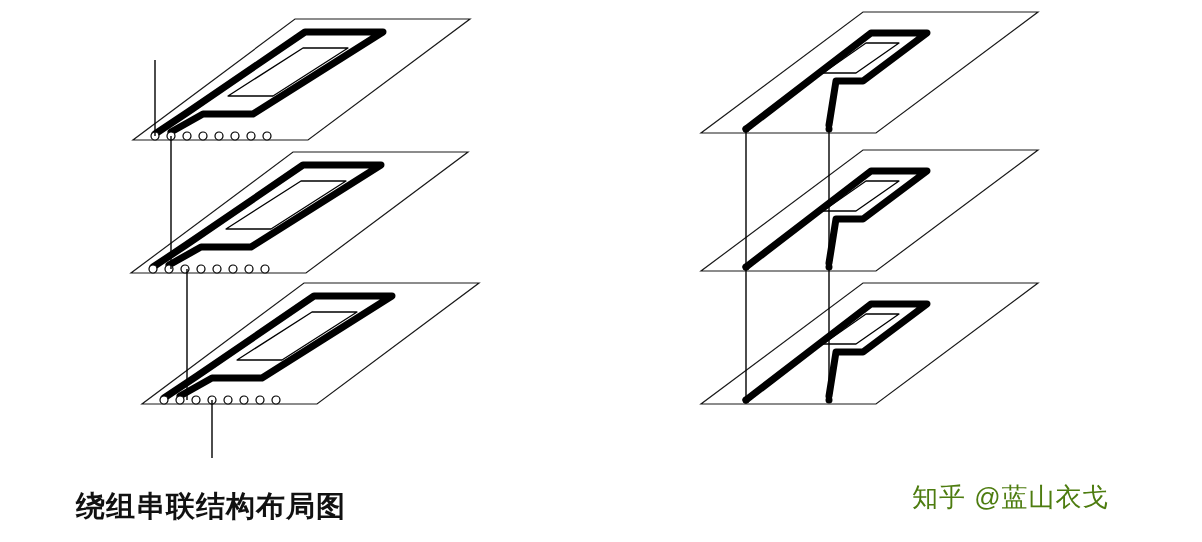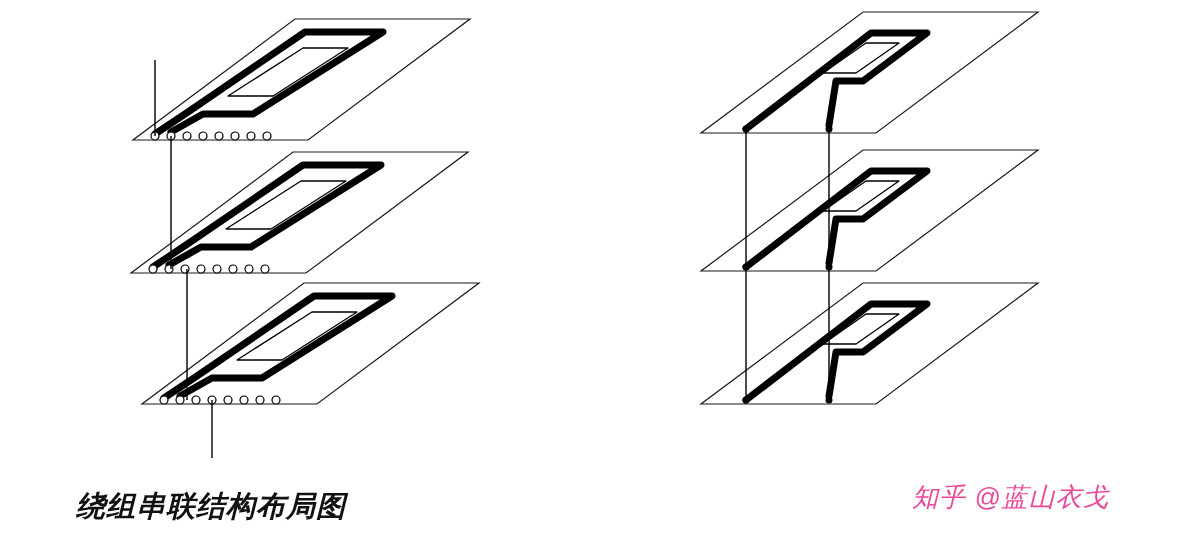--- a/index.html
+++ b/index.html
@@ -3,21 +3,20 @@
 <meta charset="utf-8">
 <style>
   html, body { margin: 0; padding: 0; background: #ffffff; }
   .canvas {
     position: relative;
     width: 1202px;
     height: 542px;
     background: #ffffff;
     overflow: hidden;
     font-family: "Liberation Sans", "DejaVu Sans", sans-serif;
-    font-style: italic;
   }
   .fig-svg { position: absolute; left: 0; top: 0; }
 
   
   .plane { fill: #ffffff; stroke: #1a1a1a; stroke-width: 1.2px; }
   .trace { fill: none; stroke: #000000; stroke-width: 7px;
            stroke-linejoin: round; stroke-linecap: round; }
   .inner { fill: none; stroke: #000000; stroke-width: 1.3px; stroke-linejoin: round; }
   .pad   { fill: #ffffff; stroke: #000000; stroke-width: 1.2px; }
   .via   { fill: #000000; stroke: none; }
@@ -33,21 +32,21 @@
   }
   .caption-left  { left: 76px;  top: 487px; }
   .caption-right { left: 654px; top: 487px; }
 
   .watermark {
     position: absolute;
     left: 912px;
     top: 480px;
     font-size: 26px;
     font-weight: 400;
-    color: #ec4899;
+    color: #4d7c0f;
     letter-spacing: 1px;
     white-space: nowrap;
   }
 </style>
 </head>
 <body>
 
 <div class="canvas">
 
   <svg class="fig-svg" width="1202" height="542" viewBox="0 0 1202 542">

